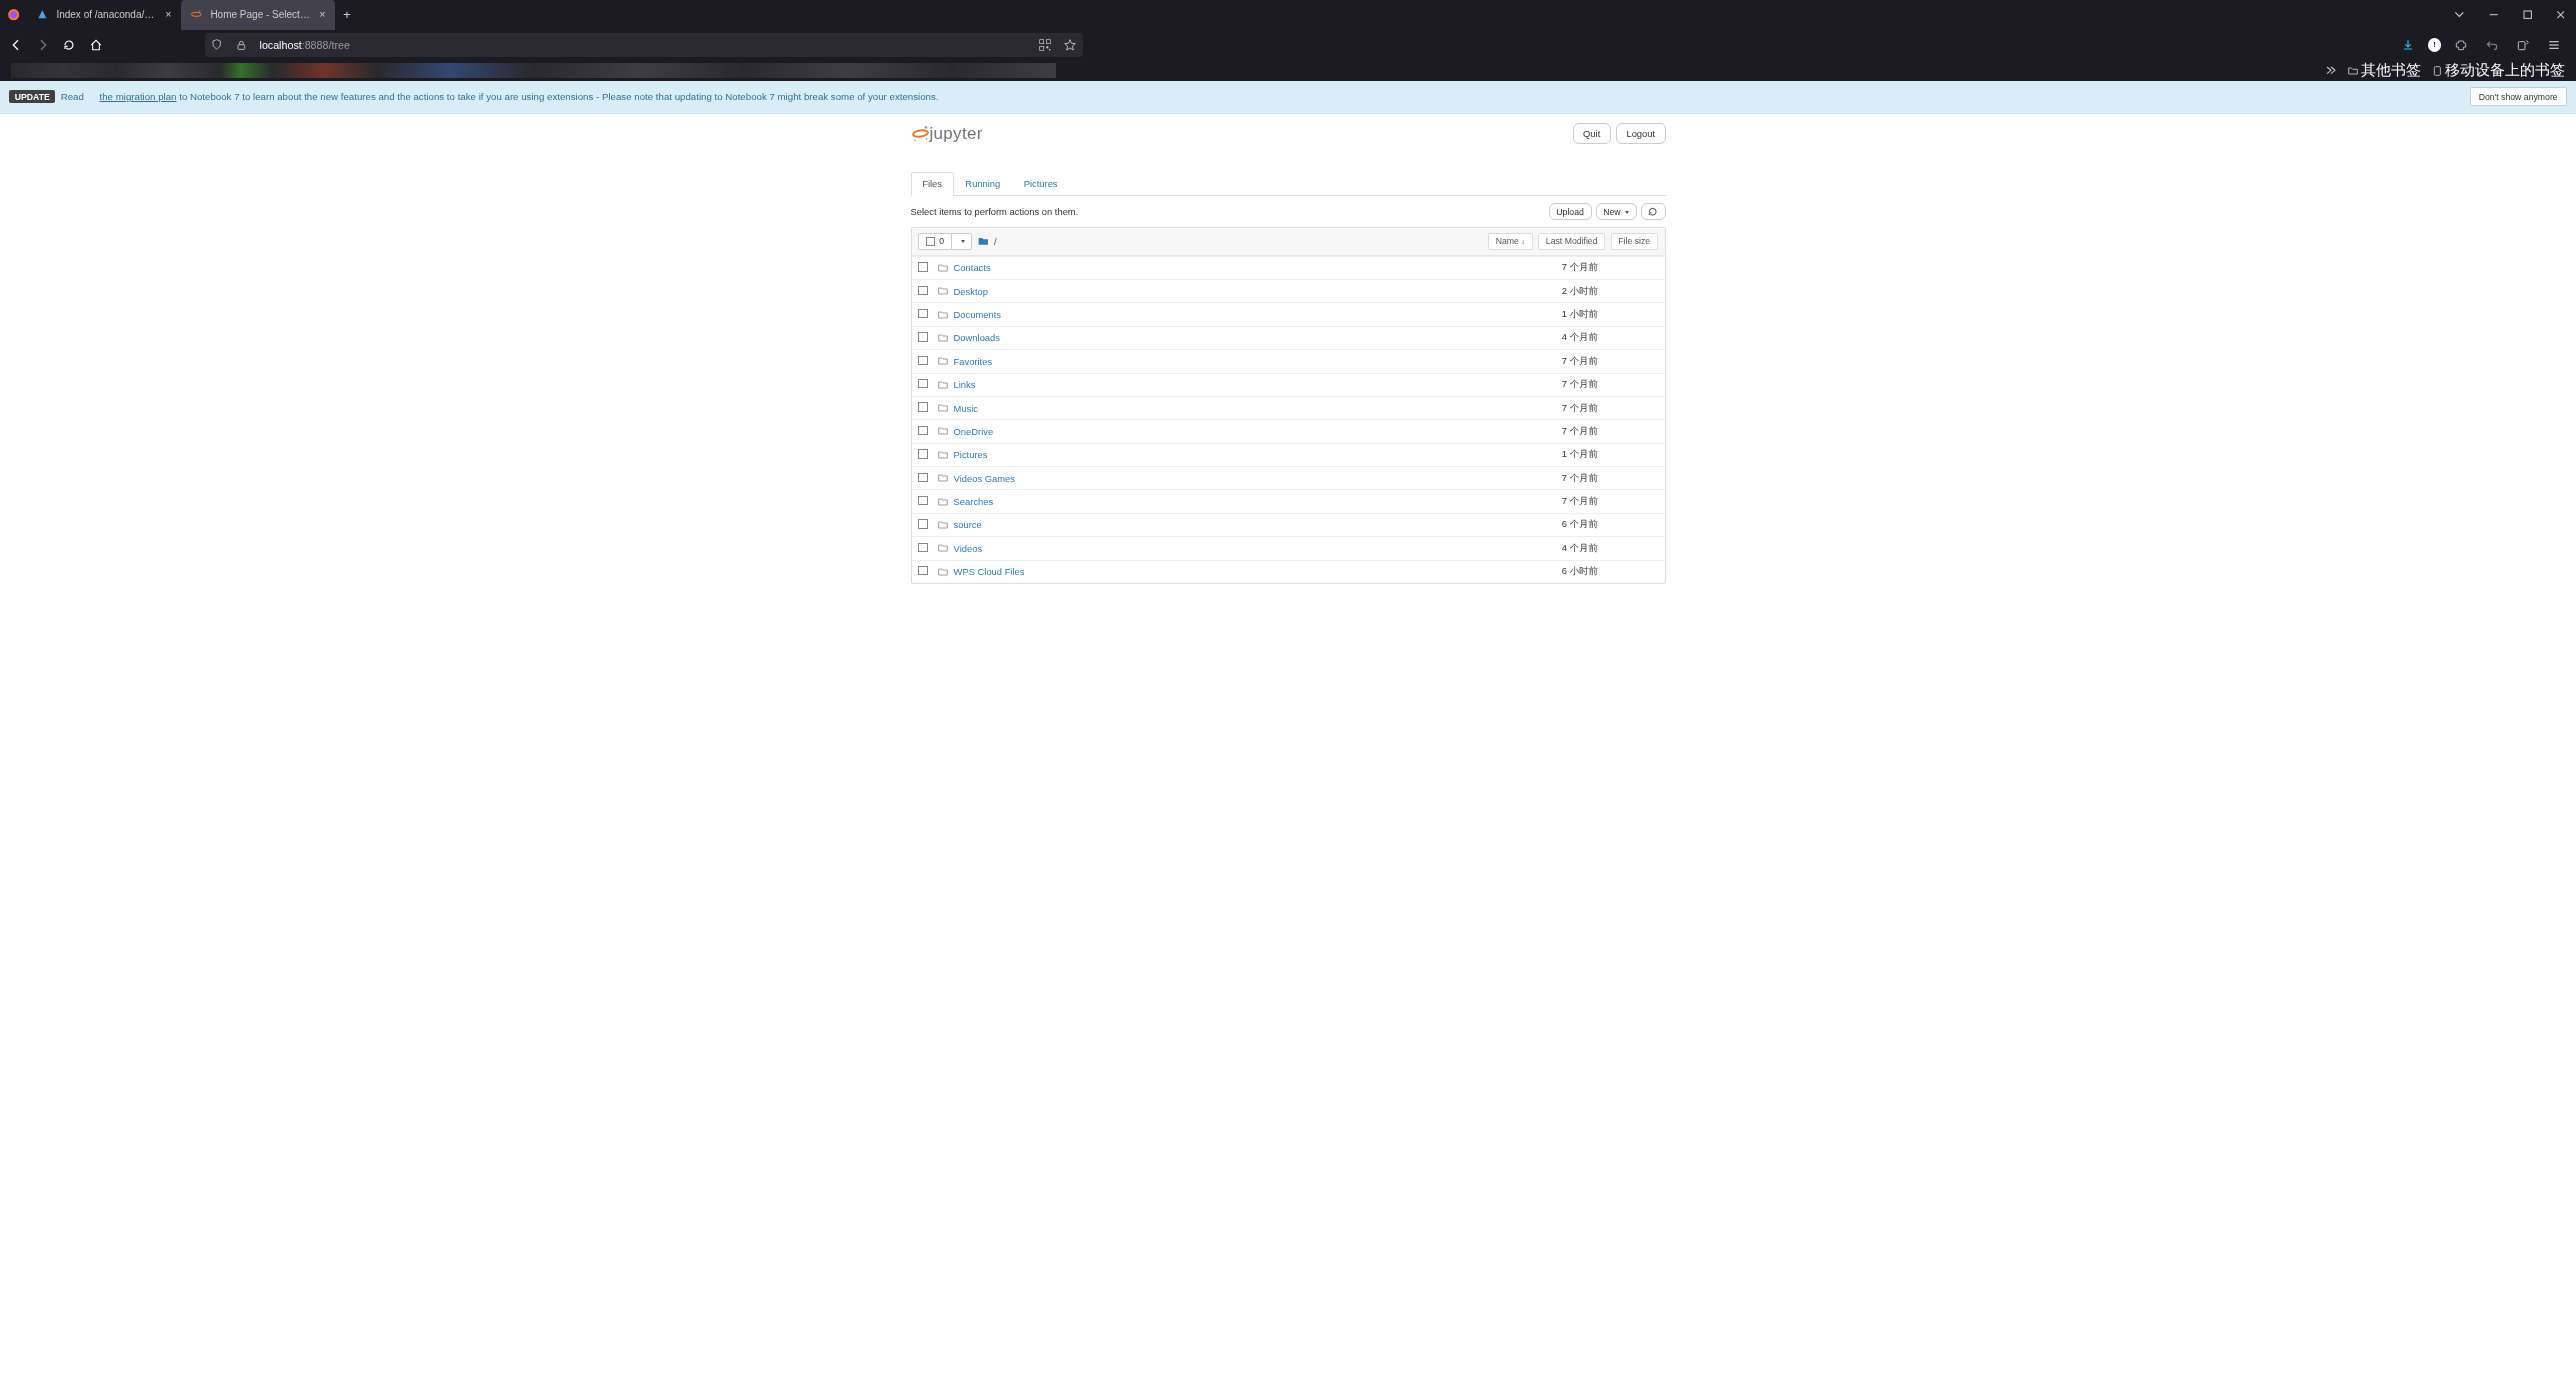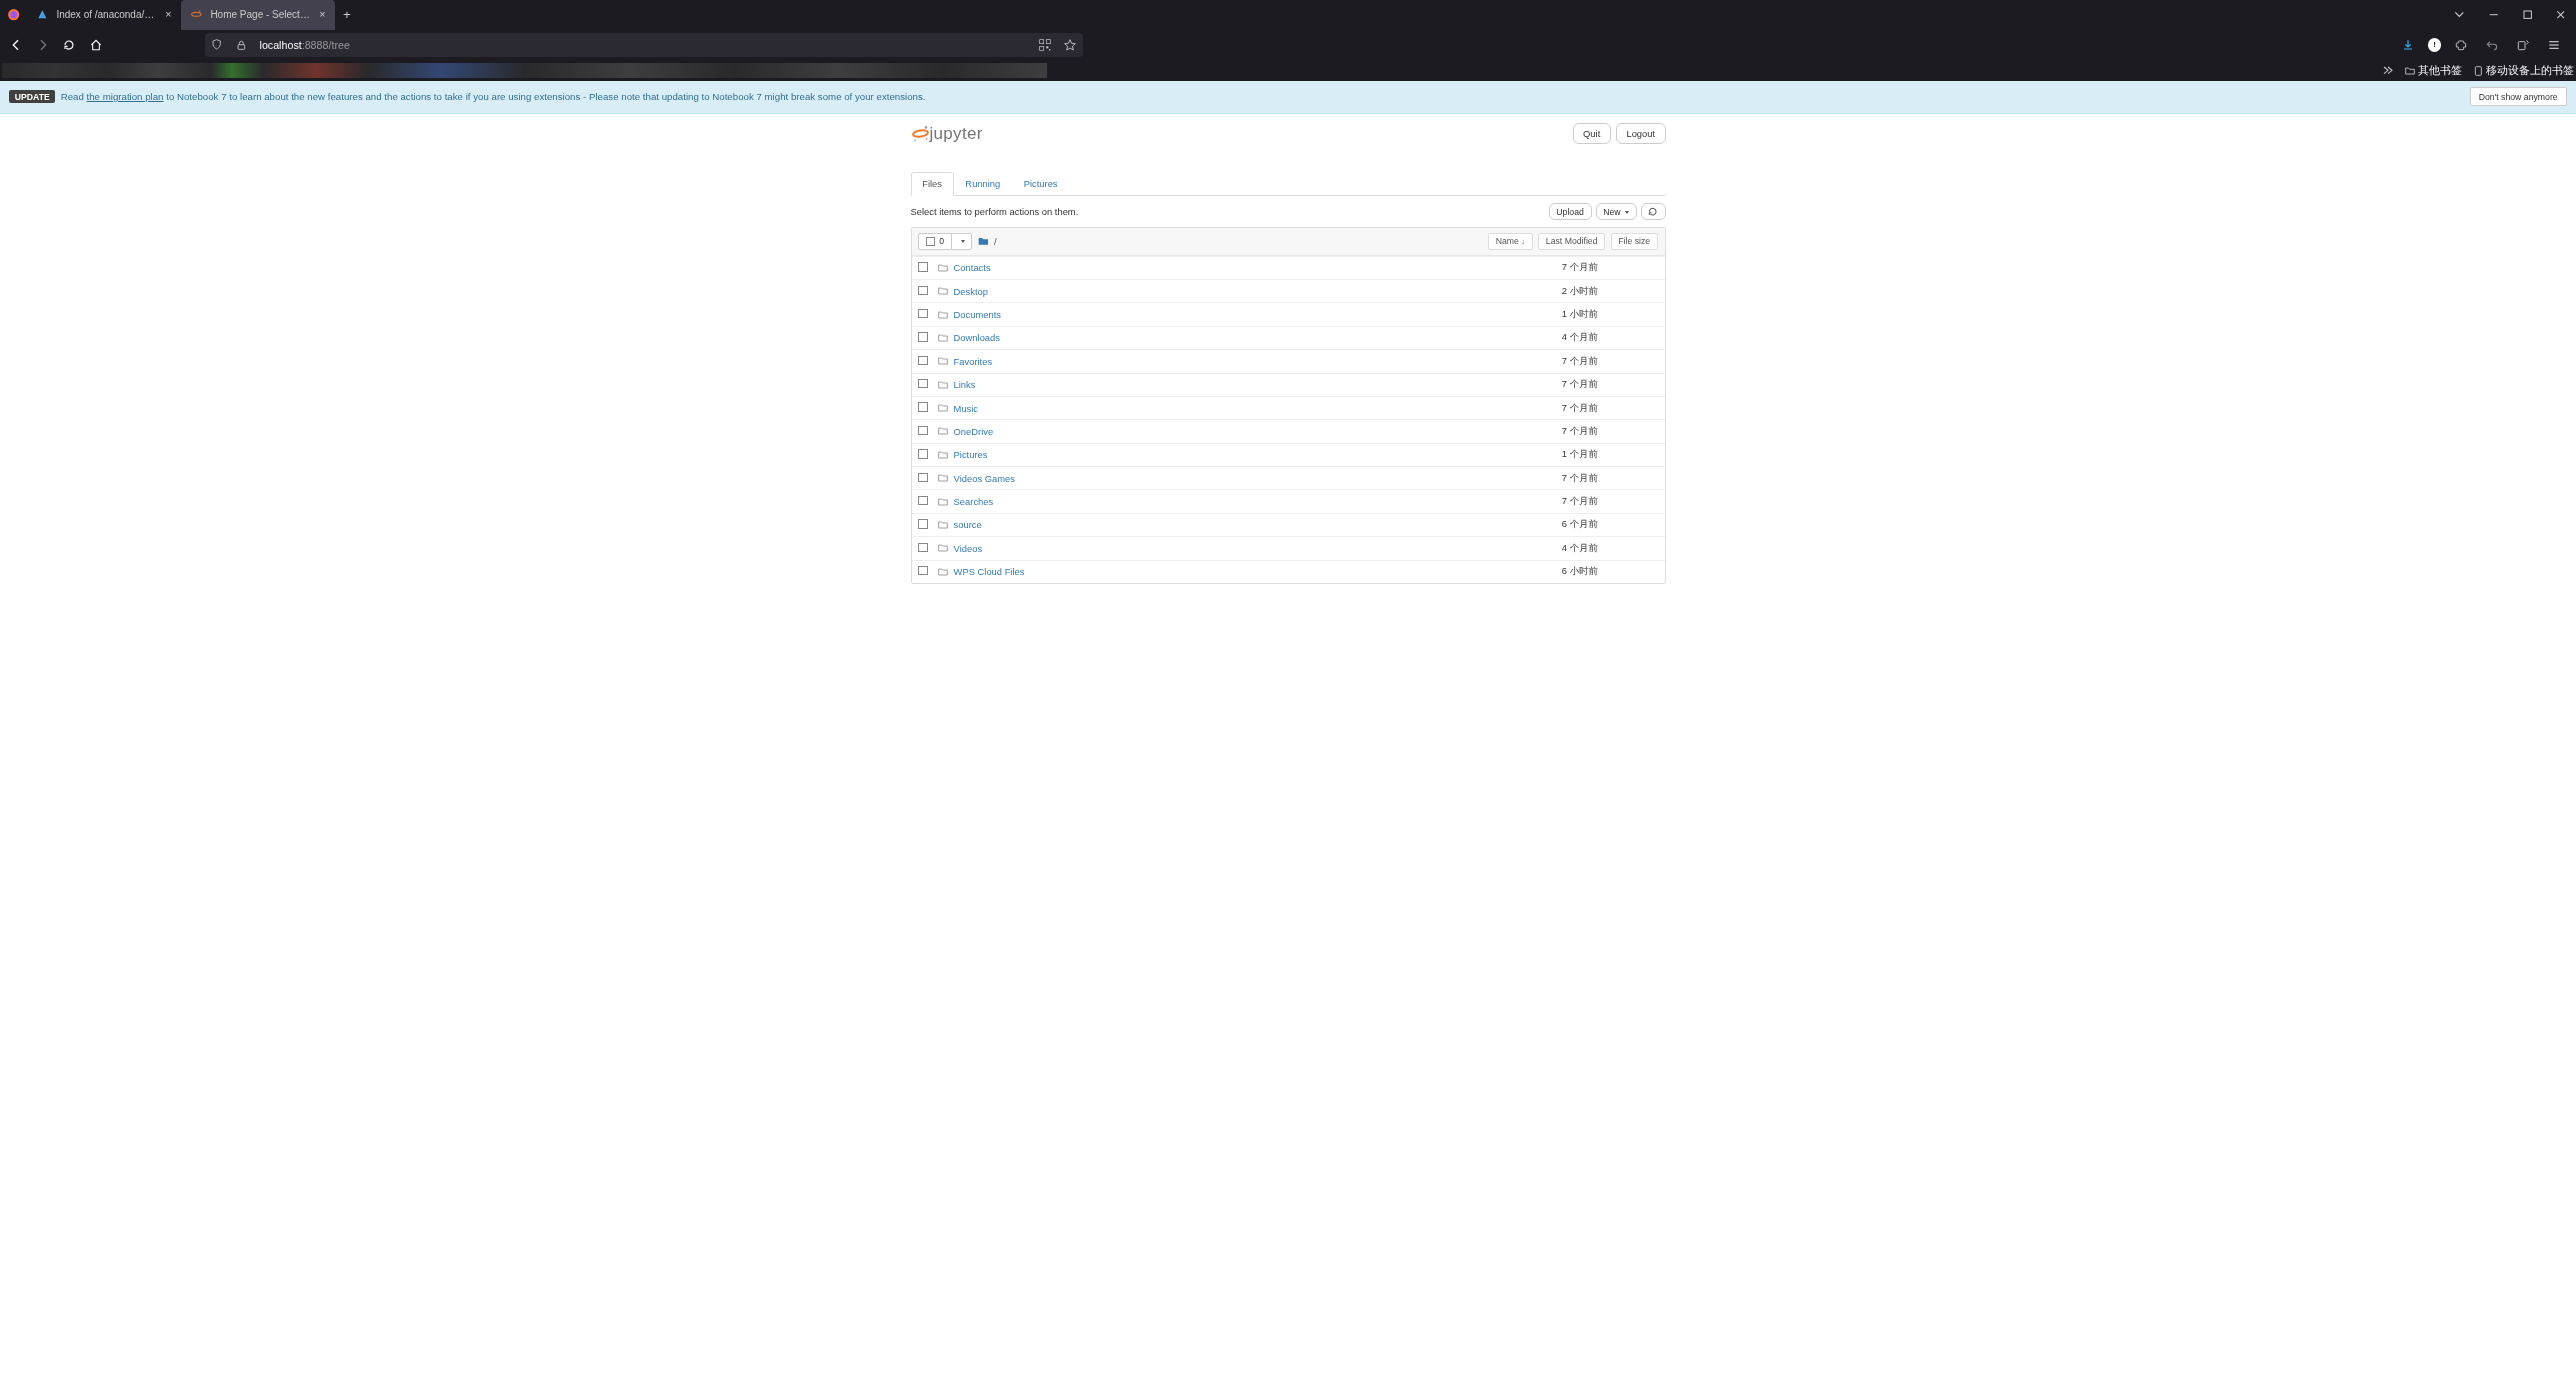--- a/index.html
+++ b/index.html
@@ -19,30 +19,30 @@
 
 .browser-toolbar { height: 31px; background: #1c1b22; display: flex; align-items: center; padding: 0 4px; gap: 2.7px; }
 .nav-btn { width: 24px; height: 24px; display: flex; align-items: center; justify-content: center; color: #fbfbfe; border-radius: 2.7px; }
 .nav-btn.disabled { color: #777; }
 .urlbar { flex: 0 0 878px; height: 24px; background: #2b2a33; border-radius: 4px; display: flex; align-items: center; padding: 0 6.7px; gap: 13px; color: #fbfbfe; font-size: 10.7px; margin-left: 94px; }
 .urlbar .url-dim { color: #999; }
 .urlbar-spacer { flex: 1; }
 .toolbar-right { margin-left: auto; display: flex; align-items: center; gap: 8px; padding-right: 6.7px; color: #fbfbfe; }
 .toolbar-icon { width: 23px; height: 23px; display: flex; align-items: center; justify-content: center; }
 
-.bookmarks-bar { height: 20px; background: #1c1b22; display: flex; align-items: center; padding: 0 2px; gap: 5.4px; font-size: 11px; color: #fbfbfe; justify-content: space-between; }
+.bookmarks-bar { height: 20px; background: #1c1b22; display: flex; align-items: center; padding: 0 11px; gap: 5.4px; font-size: 15px; color: #fbfbfe; justify-content: space-between; }
 .bm-placeholder { height: 14.7px; background: linear-gradient(90deg, #333 0%, #444 5%, #333 10%, #555 15%, #333 20%, #4a3 22%, #333 25%, #a43 30%, #333 35%, #46a 42%, #333 50%, #555 60%, #333 70%, #555 80%, #333 90%, #555 100%); flex: 0 0 1045px; opacity: 0.6; filter: blur(0.7px); }
 .bm-right { margin-left: auto; display: flex; align-items: center; gap: 12px; }
 .bm-item { display: flex; align-items: center; gap: 3.4px; }
 
 
 .page { background: #fff; height: calc(100% - 80px); overflow: auto; color: #333; }
 .update-banner { background: #d9edf7; border-bottom: 0.7px solid #bce8f1; padding: 6.7px 9.4px; display: flex; align-items: center; font-size: 9.7px; color: #31708f; }
 .update-badge { background: #404040; color: #fff; border-radius: 2px; padding: 1.3px 5.4px; font-size: 8.7px; font-weight: bold; margin-right: 5.4px; }
-.update-banner a { color: #31708f; text-decoration: underline; }
+.update-banner a { color: #31708f; text-decoration: underline; margin-left: 13px; }
 .update-dismiss { margin-left: auto; background: #fff; border: 0.7px solid #ccc; padding: 3.4px 8px; border-radius: 2px; font-size: 8.7px; color: #333; }
 
 .jupyter-container { max-width: 771px; margin: 0 auto; padding: 0 8px; }
 .header { display: flex; align-items: center; padding: 9.4px 0 12px; }
 .logo { display: flex; align-items: center; font-size: 17px; color: #757575; }
 .logo-planet { width: 19px; height: 19px; position: relative; }
 .logo-planet svg { width: 19px; height: 19px; }
 .header-buttons { margin-left: auto; display: flex; gap: 5.4px; }
 .btn { background: #fff; border: 0.7px solid #ccc; border-radius: 6px; padding: 4px 9.4px; font-size: 9.4px; color: #333; cursor: pointer; }
 .btn-sm { padding: 2.7px 6.7px; font-size: 8.7px; }

